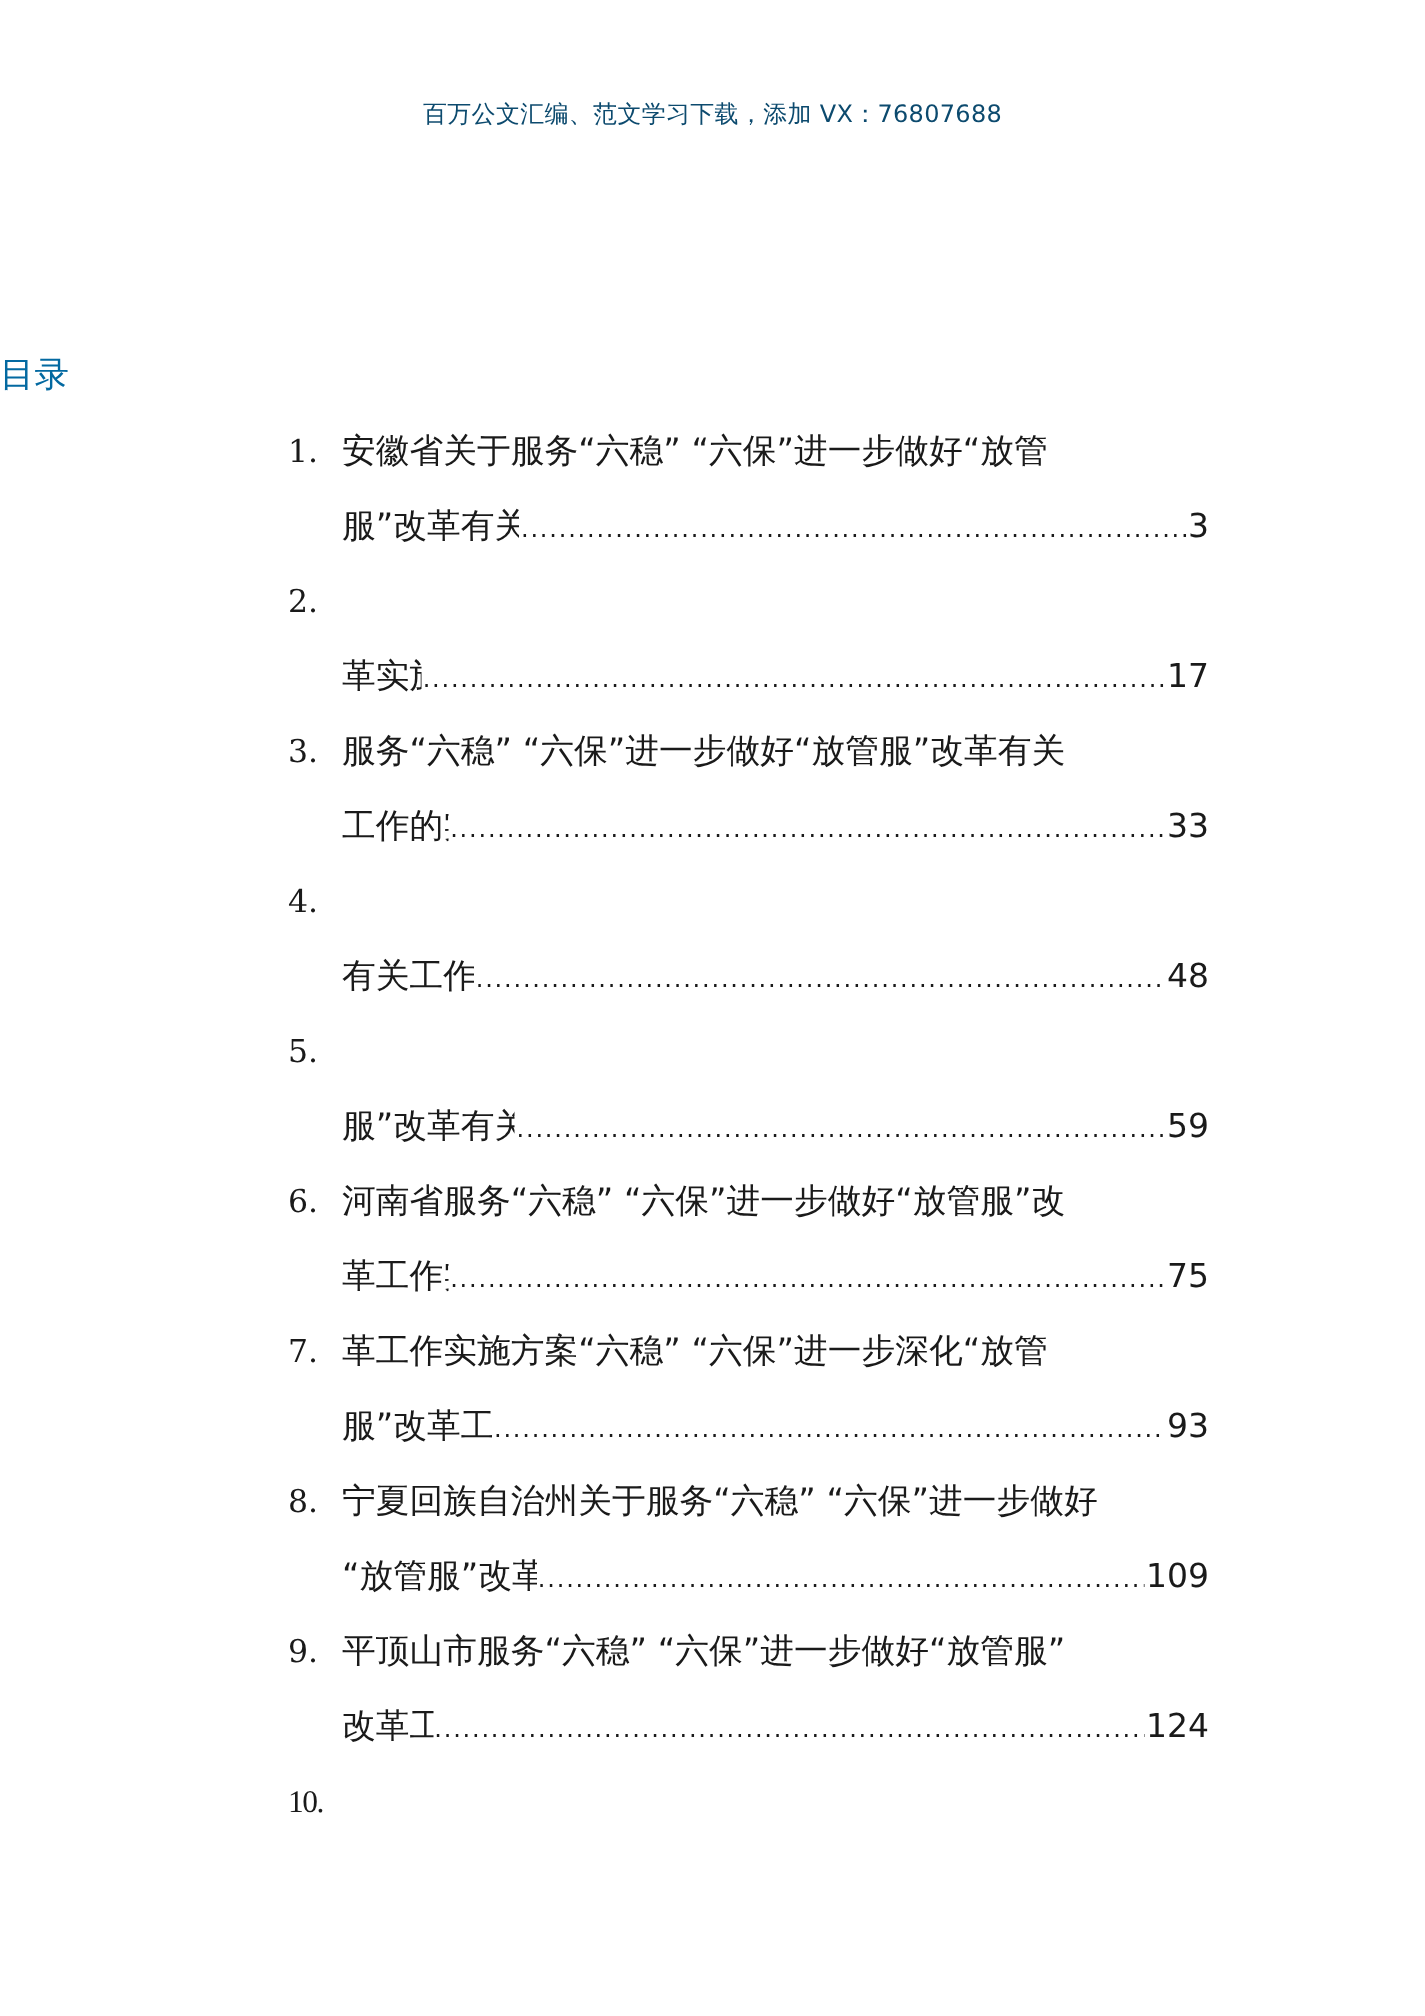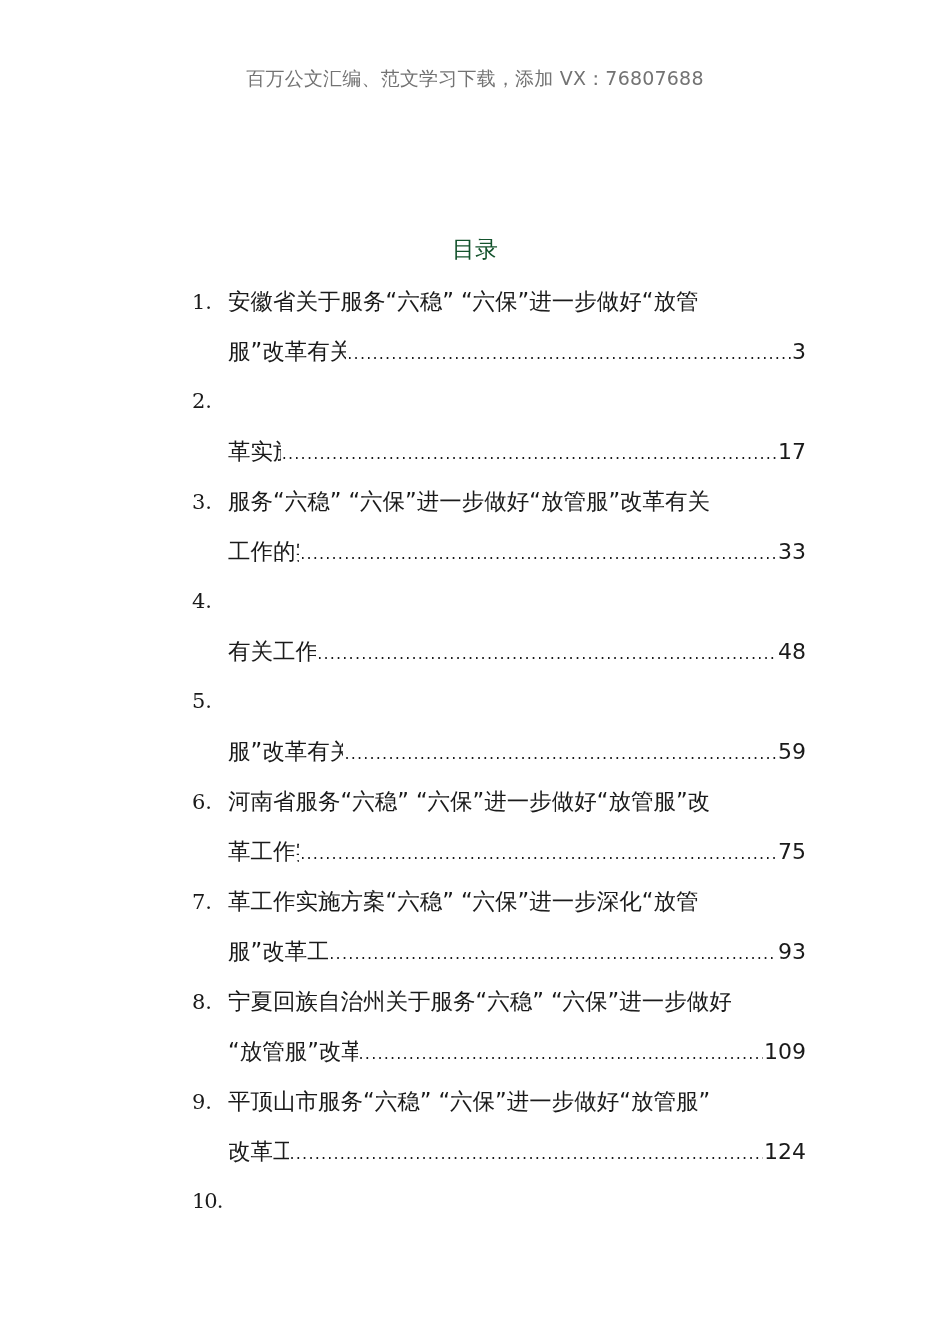--- a/index.html
+++ b/index.html
@@ -3,39 +3,39 @@
 <meta charset="utf-8">
 <style>
   html, body { margin: 0; padding: 0; background: #ffffff; }
   body {
     width: 950px; height: 1344px; position: relative; overflow: hidden;
     font-family: "DejaVu Sans", "Liberation Sans", sans-serif;
     color: #1a1a1a;
   }
   .header-note {
     position: absolute; top: 66px; left: 0; width: 950px;
-    text-align: center; color: #737373; font-size: 19px; letter-spacing: 0.2px;
+    text-align: center; color: #0c4a6e; font-size: 16px; letter-spacing: 0.2px;
   }
   .toc-title {
     position: absolute; top: 234px; left: 0; width: 950px;
-    text-align: center; font-size: 23px; color: #14532d;
+    text-align: left; font-size: 23px; color: #0369a1;
   }
   .toc {
     position: absolute; top: 276px; left: 192px; width: 614px;
   }
   .toc-entry { margin: 0; }
   .line {
     height: 50px; line-height: 50px; font-size: 22.5px; white-space: nowrap;
     display: flex; align-items: baseline; position: relative;
   }
   .num {
     width: 36px; flex: 0 0 36px;
     font-family: "DejaVu Serif", "Liberation Serif", serif; font-size: 21px;
   }
-  .num.wide { letter-spacing: -1px; }
+  .num.wide { letter-spacing: -1px; font-family: Liberation Serif, serif; }
   .text { flex: 0 1 auto; overflow: hidden; }
   .line.second .text { padding-left: 36px; }
   .leader {
     flex: 1 1 auto; overflow: hidden; color: #1a1a1a; font-size: 16px;
     letter-spacing: 1.2px; margin: 0 1px;
   }
   .leader::before {
     content: "........................................................................................................................................................................";
   }
   .page { flex: 0 0 auto; font-size: 22px; }

